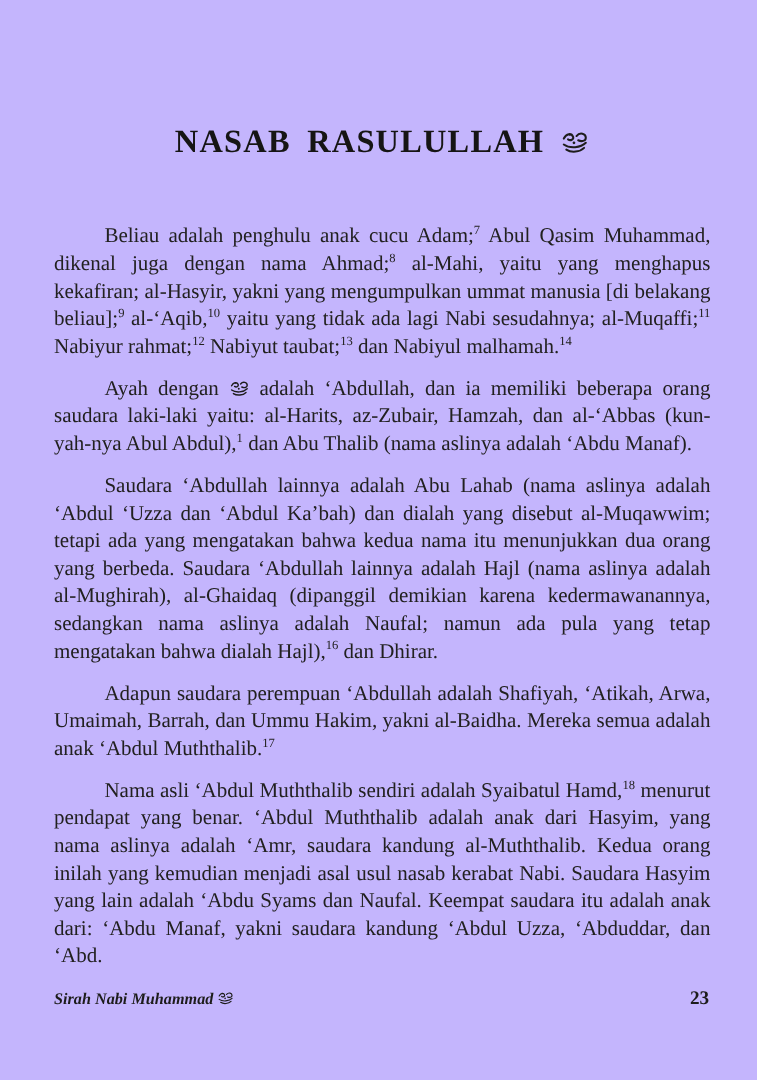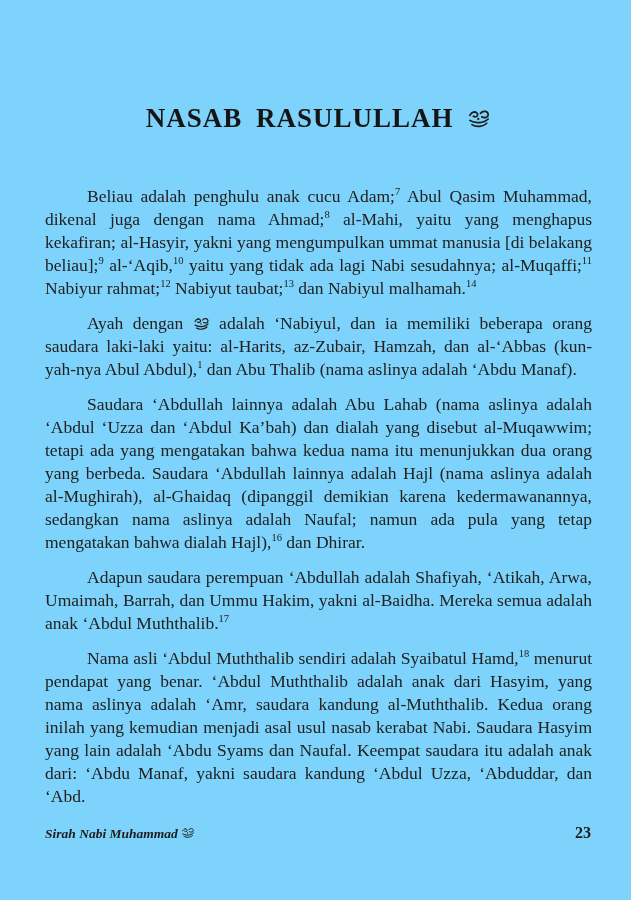--- a/index.html
+++ b/index.html
@@ -5,21 +5,21 @@
   html, body {
     margin: 0;
     padding: 0;
     background: #ffffff;
   }
   .page {
     position: relative;
     width: 631px;
     height: 900px;
     margin: 0;
-    background: #7dd3fc;
+    background: #c4b5fd;
     font-family: "Liberation Serif", serif;
     color: #222120;
     box-sizing: border-box;
     padding: 100px 39px 0 45px;
     overflow: hidden;
   }
   h1.page-title {
     margin: 0 0 49px 0;
     text-align: center;
     font-size: 27px;
@@ -91,21 +91,21 @@
 
   <div class="body-text" id="body-text">
       <p class="para"><span>Beliau adalah penghulu anak cucu Adam;</span><sup>7</sup><span> Abul Qasim Muhammad, dikenal juga dengan nama Ahmad;</span><sup>8</sup><span> al-Mahi, yaitu yang menghapus kekafiran; al-Hasyir, yakni yang mengumpulkan ummat manusia [di belakang beliau];</span><sup>9</sup><span> al-‘Aqib,</span><sup>10</sup><span> yaitu yang tidak ada lagi Nabi sesudahnya; al-Muqaffi;</span><sup>11</sup><span> Nabiyur rahmat;</span><sup>12</sup><span> Nabiyut taubat;</span><sup>13</sup><span> dan Nabiyul </span><span class="it">malhamah.</span><sup>14</sup></p>
       <p class="para"><span>Ayah dengan </span><span class="saw saw-inline"><svg viewBox="0 0 34 28" fill="none" stroke="#1e1d1c" stroke-width="2.4" stroke-linecap="round">
             <path d="M4 9 C7 3, 13 2, 15 7 C16 10, 12 12, 9 10"></path>
             <path d="M19 6 C23 1, 30 3, 30 8 C30 12, 25 13, 21 11"></path>
             <path d="M4 16 C11 21, 24 20, 30 14"></path>
             <path d="M7 22 C13 26, 23 25, 28 20"></path>
             <circle cx="16" cy="14" r="1.6" fill="#1e1d1c" stroke="none"></circle>
             <circle cx="11" cy="4.5" r="1.3" fill="#1e1d1c" stroke="none"></circle>
-          </svg></span><span> adalah ‘Nabiyul, dan ia memiliki beberapa orang saudara laki-laki yaitu: al-Harits, az-Zubair, Hamzah, dan al-‘Abbas (</span><span class="it">kun-yah</span><span>-nya Abul Abdul),</span><sup>1</sup><span> dan Abu Thalib (nama aslinya adalah ‘Abdu Manaf).</span></p>
+          </svg></span><span> adalah ‘Abdullah, dan ia memiliki beberapa orang saudara laki-laki yaitu: al-Harits, az-Zubair, Hamzah, dan al-‘Abbas (</span><span class="it">kun-yah</span><span>-nya Abul Abdul),</span><sup>1</sup><span> dan Abu Thalib (nama aslinya adalah ‘Abdu Manaf).</span></p>
       <p class="para"><span>Saudara ‘Abdullah lainnya adalah Abu Lahab (nama aslinya adalah ‘Abdul ‘Uzza dan ‘Abdul Ka’bah) dan dialah yang disebut al-Muqawwim; tetapi ada yang mengatakan bahwa kedua nama itu menunjukkan dua orang yang berbeda. Saudara ‘Abdullah lainnya adalah Hajl (nama aslinya adalah al-Mughirah), al-Ghaidaq (dipanggil demikian karena kedermawanannya, sedangkan nama aslinya adalah Naufal; namun ada pula yang tetap mengatakan bahwa dialah Hajl),</span><sup>16</sup><span> dan Dhirar.</span></p>
       <p class="para"><span>Adapun saudara perempuan ‘Abdullah adalah Shafiyah, ‘Atikah, Arwa, Umaimah, Barrah, dan Ummu Hakim, yakni al-Baidha. Mereka semua adalah anak ‘Abdul Muththalib.</span><sup>17</sup></p>
       <p class="para"><span>Nama asli ‘Abdul Muththalib sendiri adalah Syaibatul Hamd,</span><sup>18</sup><span> menurut pendapat yang benar. ‘Abdul Muththalib adalah anak dari Hasyim, yang nama aslinya adalah ‘Amr, saudara kandung al-Muththalib. Kedua orang inilah yang kemudian menjadi asal usul nasab kerabat Nabi. Saudara Hasyim yang lain adalah ‘Abdu Syams dan Naufal. Keempat saudara itu adalah anak dari: ‘Abdu Manaf, yakni saudara kandung ‘Abdul Uzza, ‘Abduddar, dan ‘Abd.</span></p>
     </div>
 
   <div class="footer">
     <div class="footer-left"><span>Sirah Nabi Muhammad</span> <span class="saw saw-footer"><svg viewBox="0 0 34 28" fill="none" stroke="#1e1d1c" stroke-width="2.4" stroke-linecap="round">
             <path d="M4 9 C7 3, 13 2, 15 7 C16 10, 12 12, 9 10"></path>
             <path d="M19 6 C23 1, 30 3, 30 8 C30 12, 25 13, 21 11"></path>
             <path d="M4 16 C11 21, 24 20, 30 14"></path>

